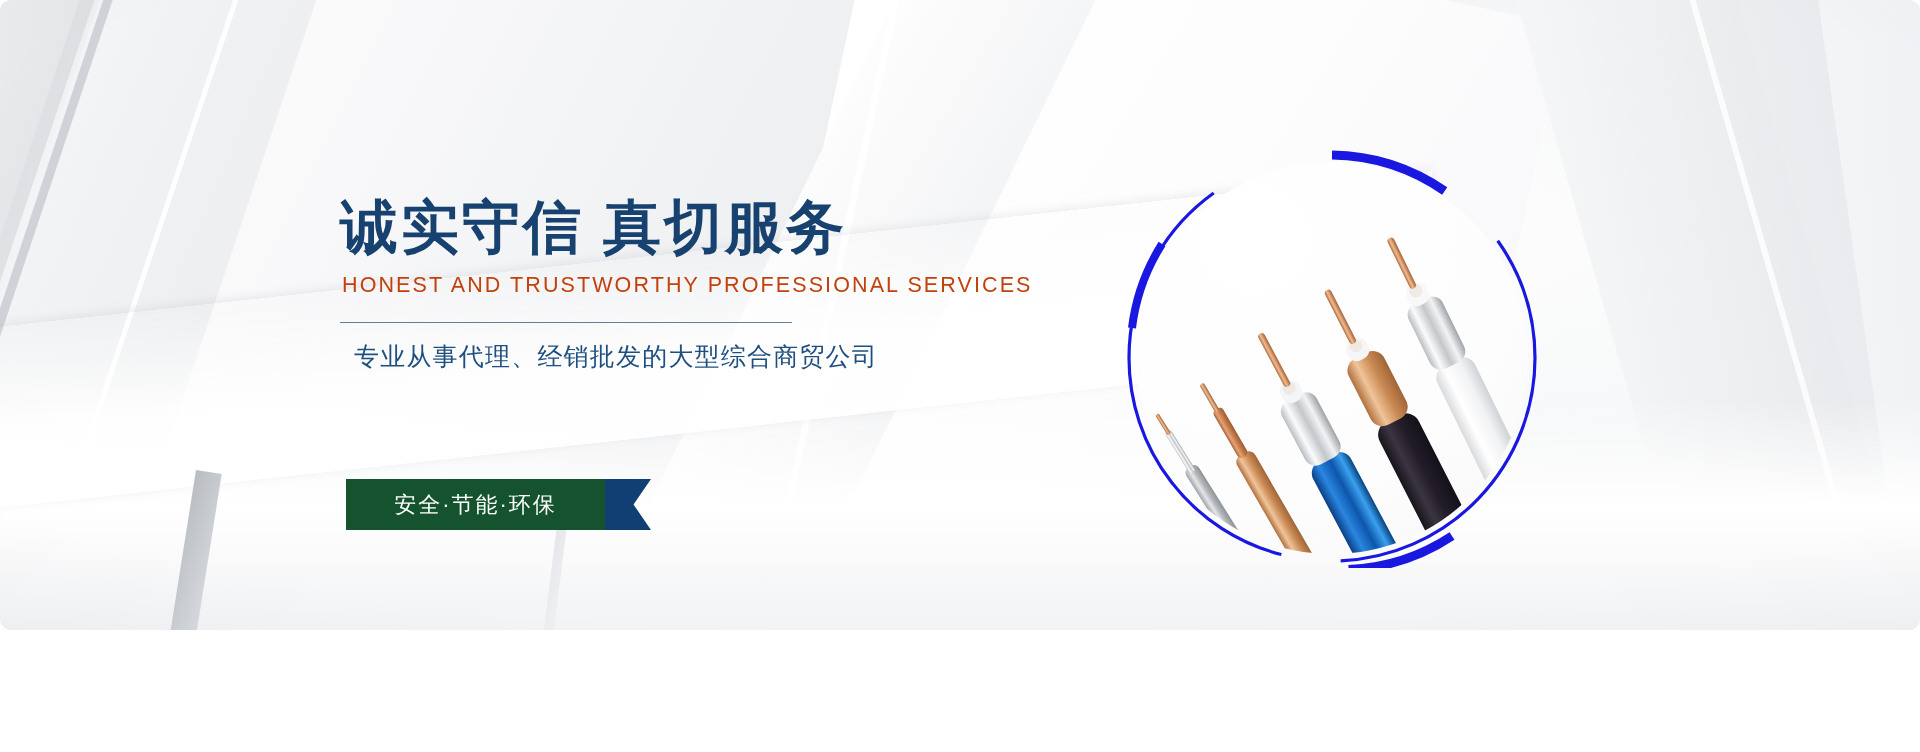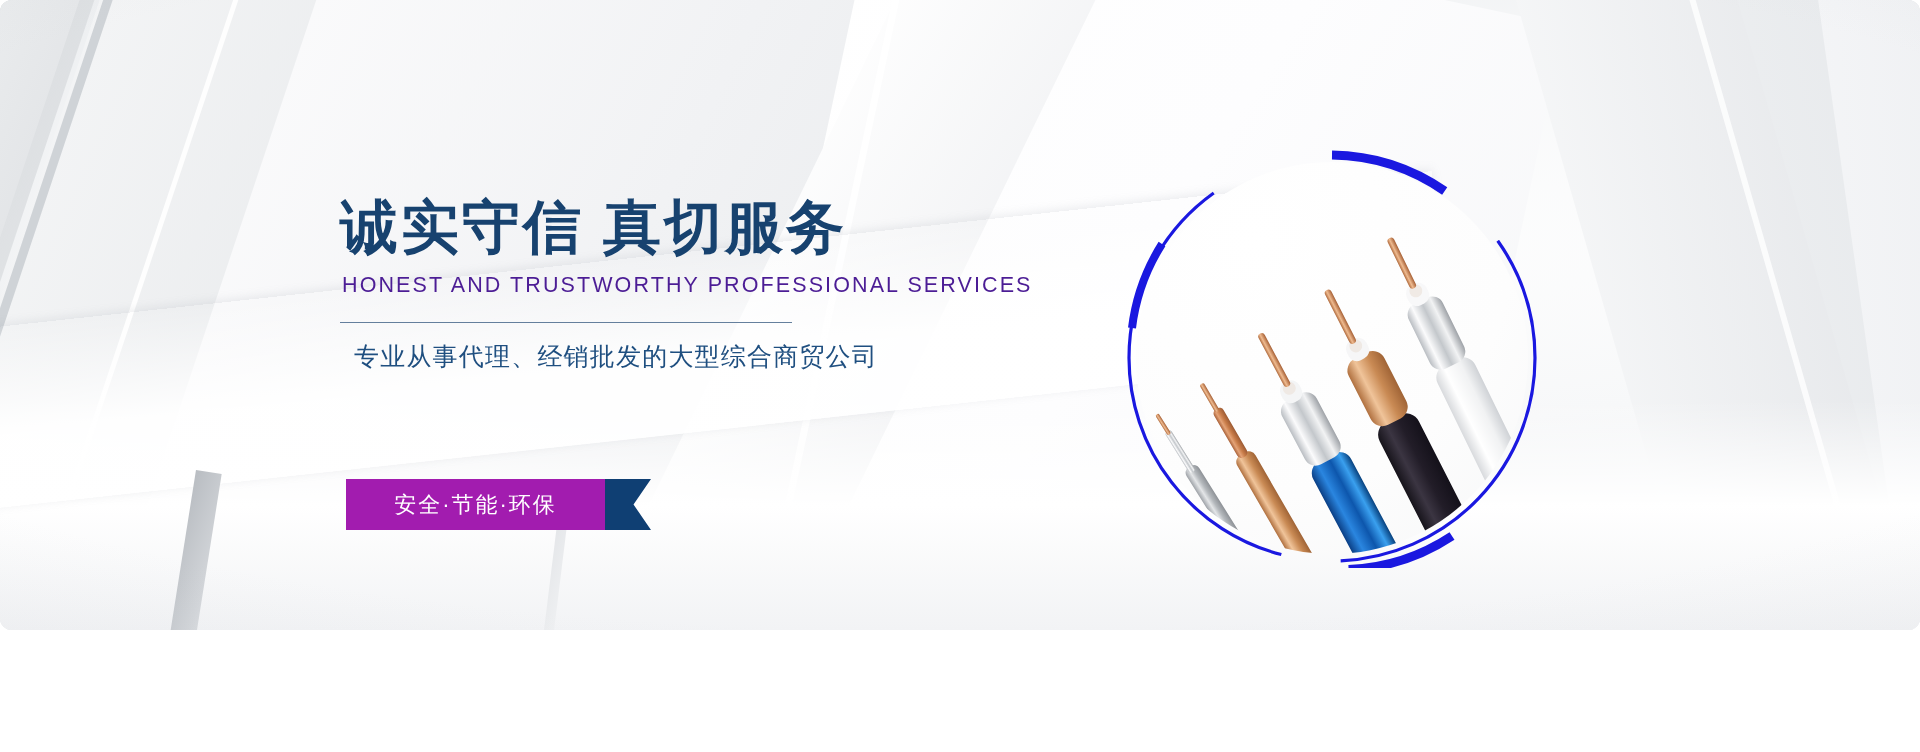--- a/index.html
+++ b/index.html
@@ -107,35 +107,35 @@
   
   .copy{position:absolute;left:340px;top:196px;width:520px;}
   .headline{
     font-size:58px;line-height:1.08;font-weight:700;
     color:#17426f;letter-spacing:3px;white-space:nowrap;
     margin:0;
   }
   .subhead{
     margin:14px 0 0 2px;
     font-size:21.5px;letter-spacing:2.1px;font-weight:400;
-    color:#4c1d95;white-space:nowrap;
+    color:#c2410c;white-space:nowrap;
   }
   .rule{
     margin-top:24px;width:452px;height:1px;background:#4a6a8c;opacity:.85;
   }
   .tagline{
     margin-top:17px;margin-left:14px;
     font-size:25px;letter-spacing:1.2px;color:#1f4f80;white-space:nowrap;
   }
 
   
   .ribbon{
     position:absolute;left:346px;top:479px;
     width:259px;height:51px;
-    background:#a21caf;
+    background:#14532d;
     color:#ffffff;
     display:flex;align-items:center;justify-content:center;
     font-size:22px;letter-spacing:2px;
     clip-path:polygon(0 0,100% 0,100% 100%,0 100%);
   }
   .ribbon-tail{
     position:absolute;left:605px;top:479px;
     width:46px;height:51px;background:#0f3f73;
     clip-path:polygon(0 0,100% 0,62% 50%,100% 100%,0 100%);
   }

